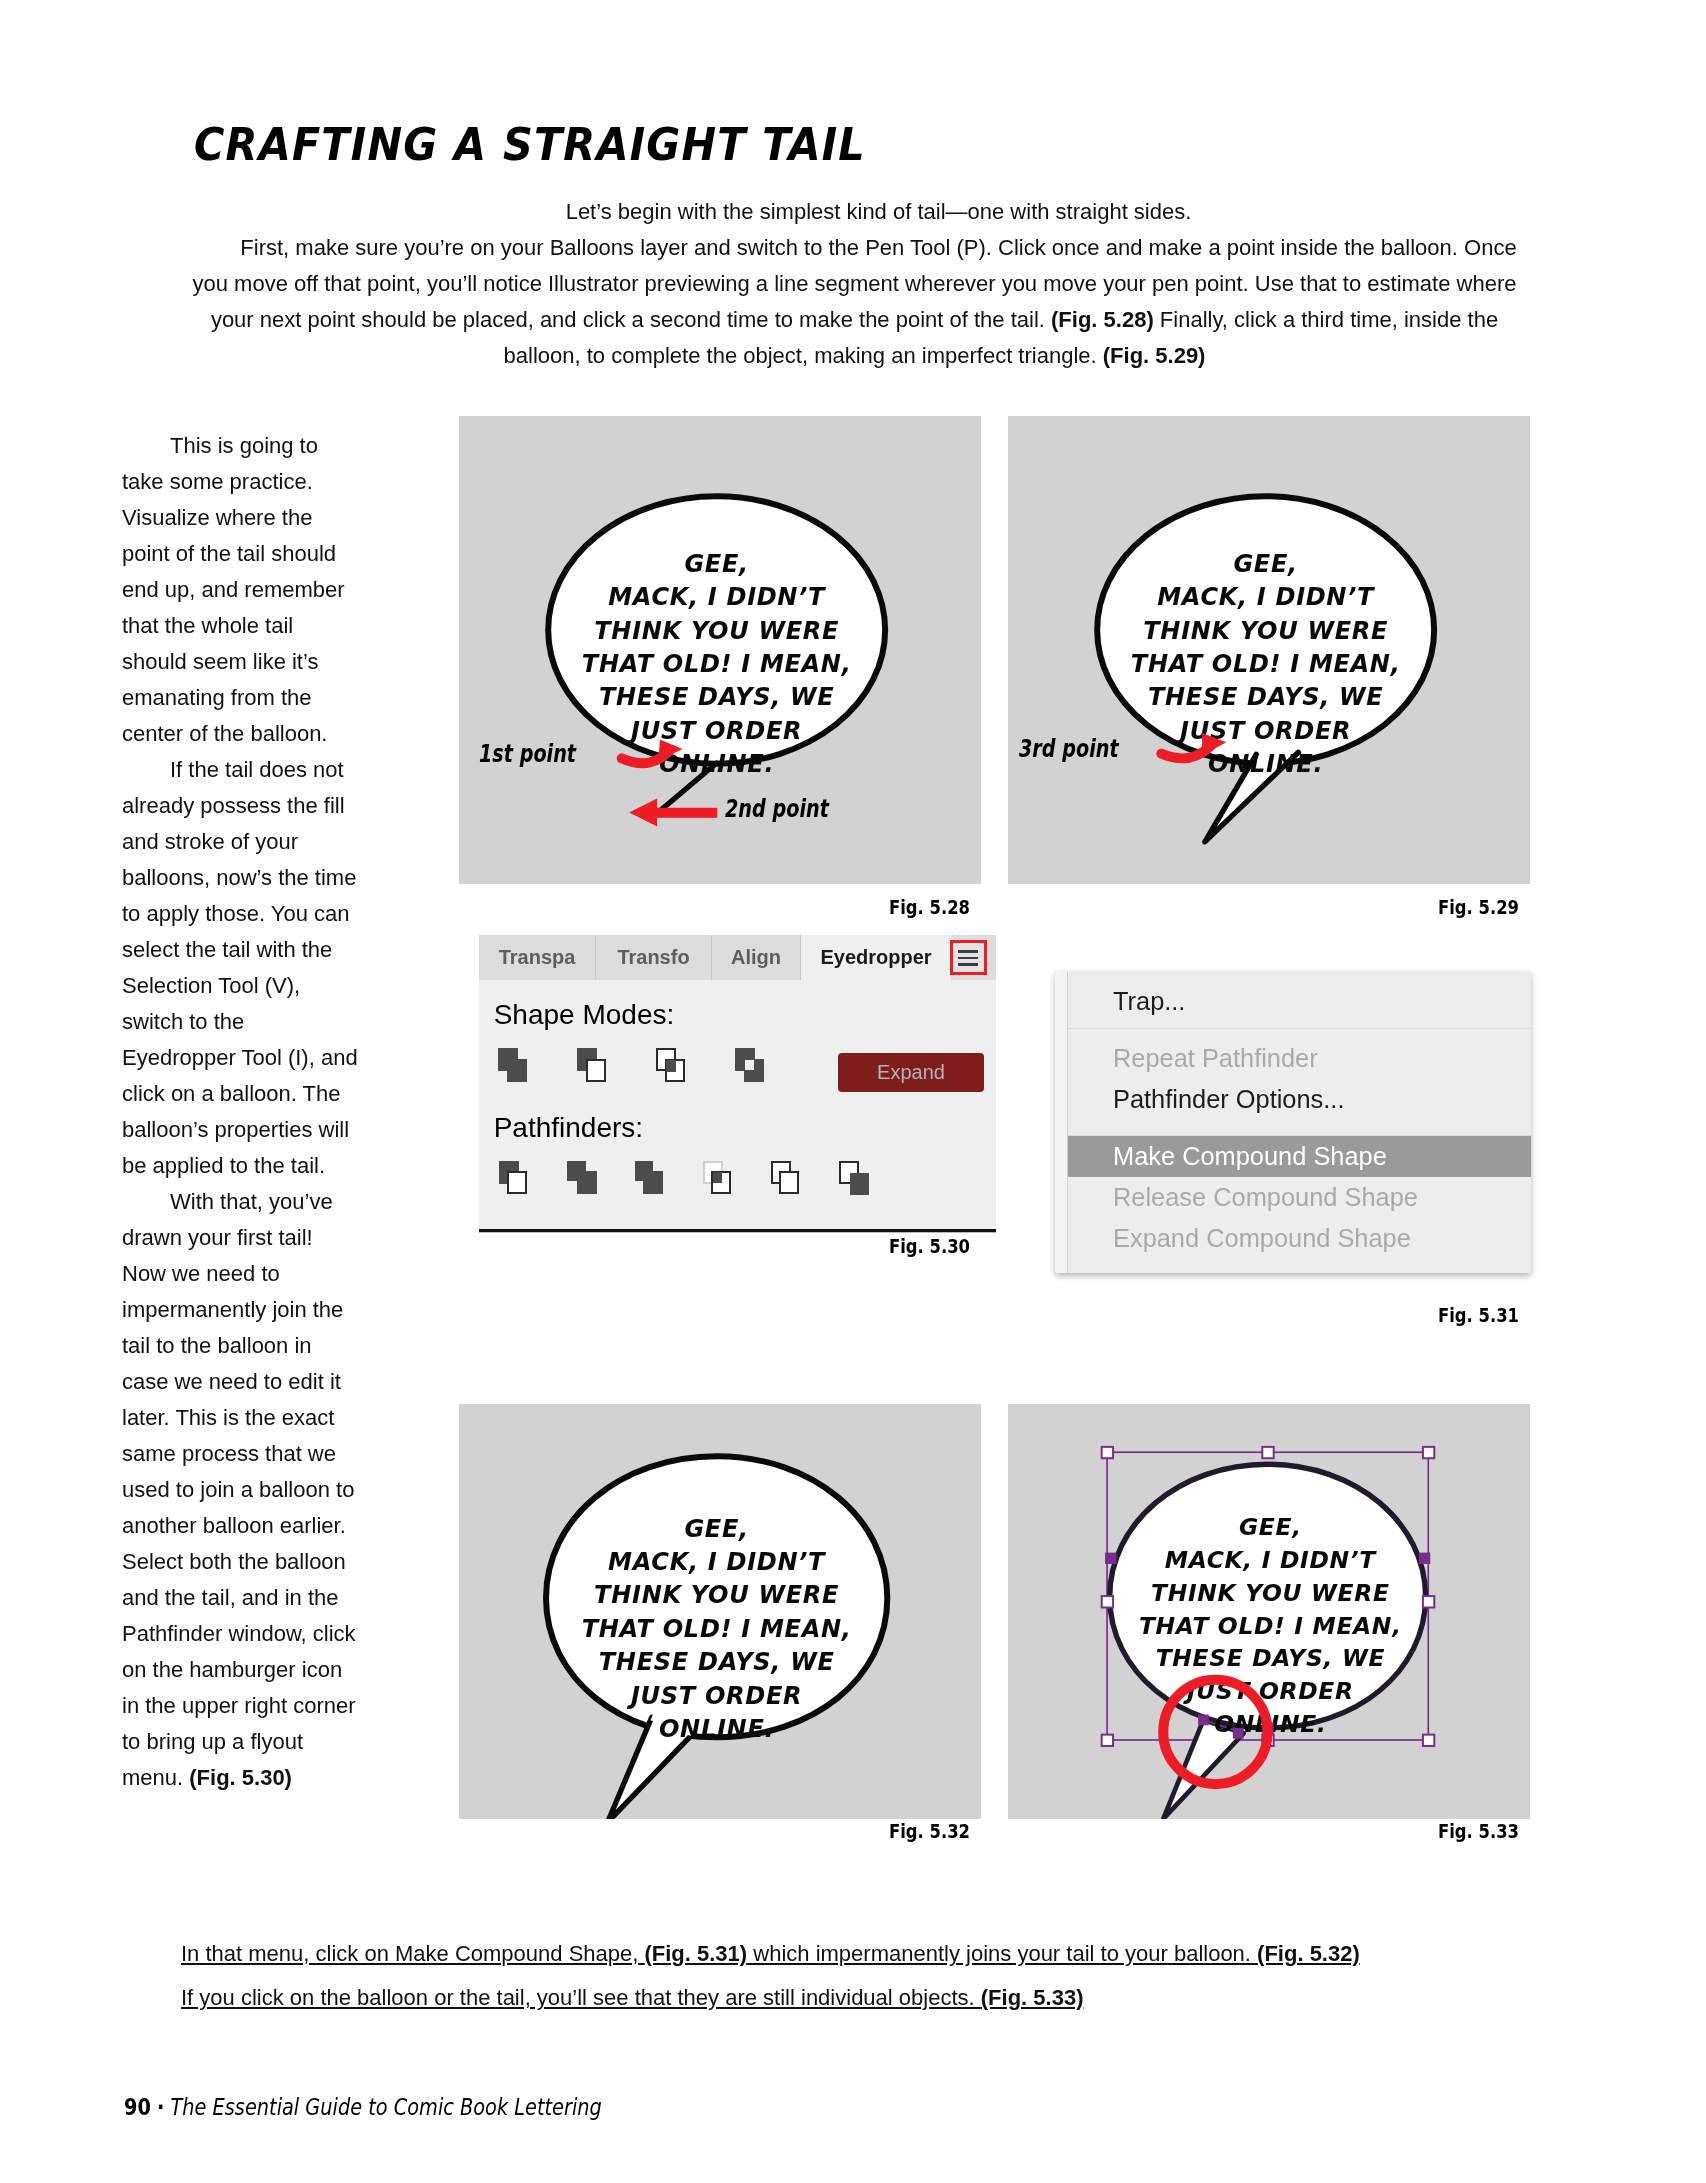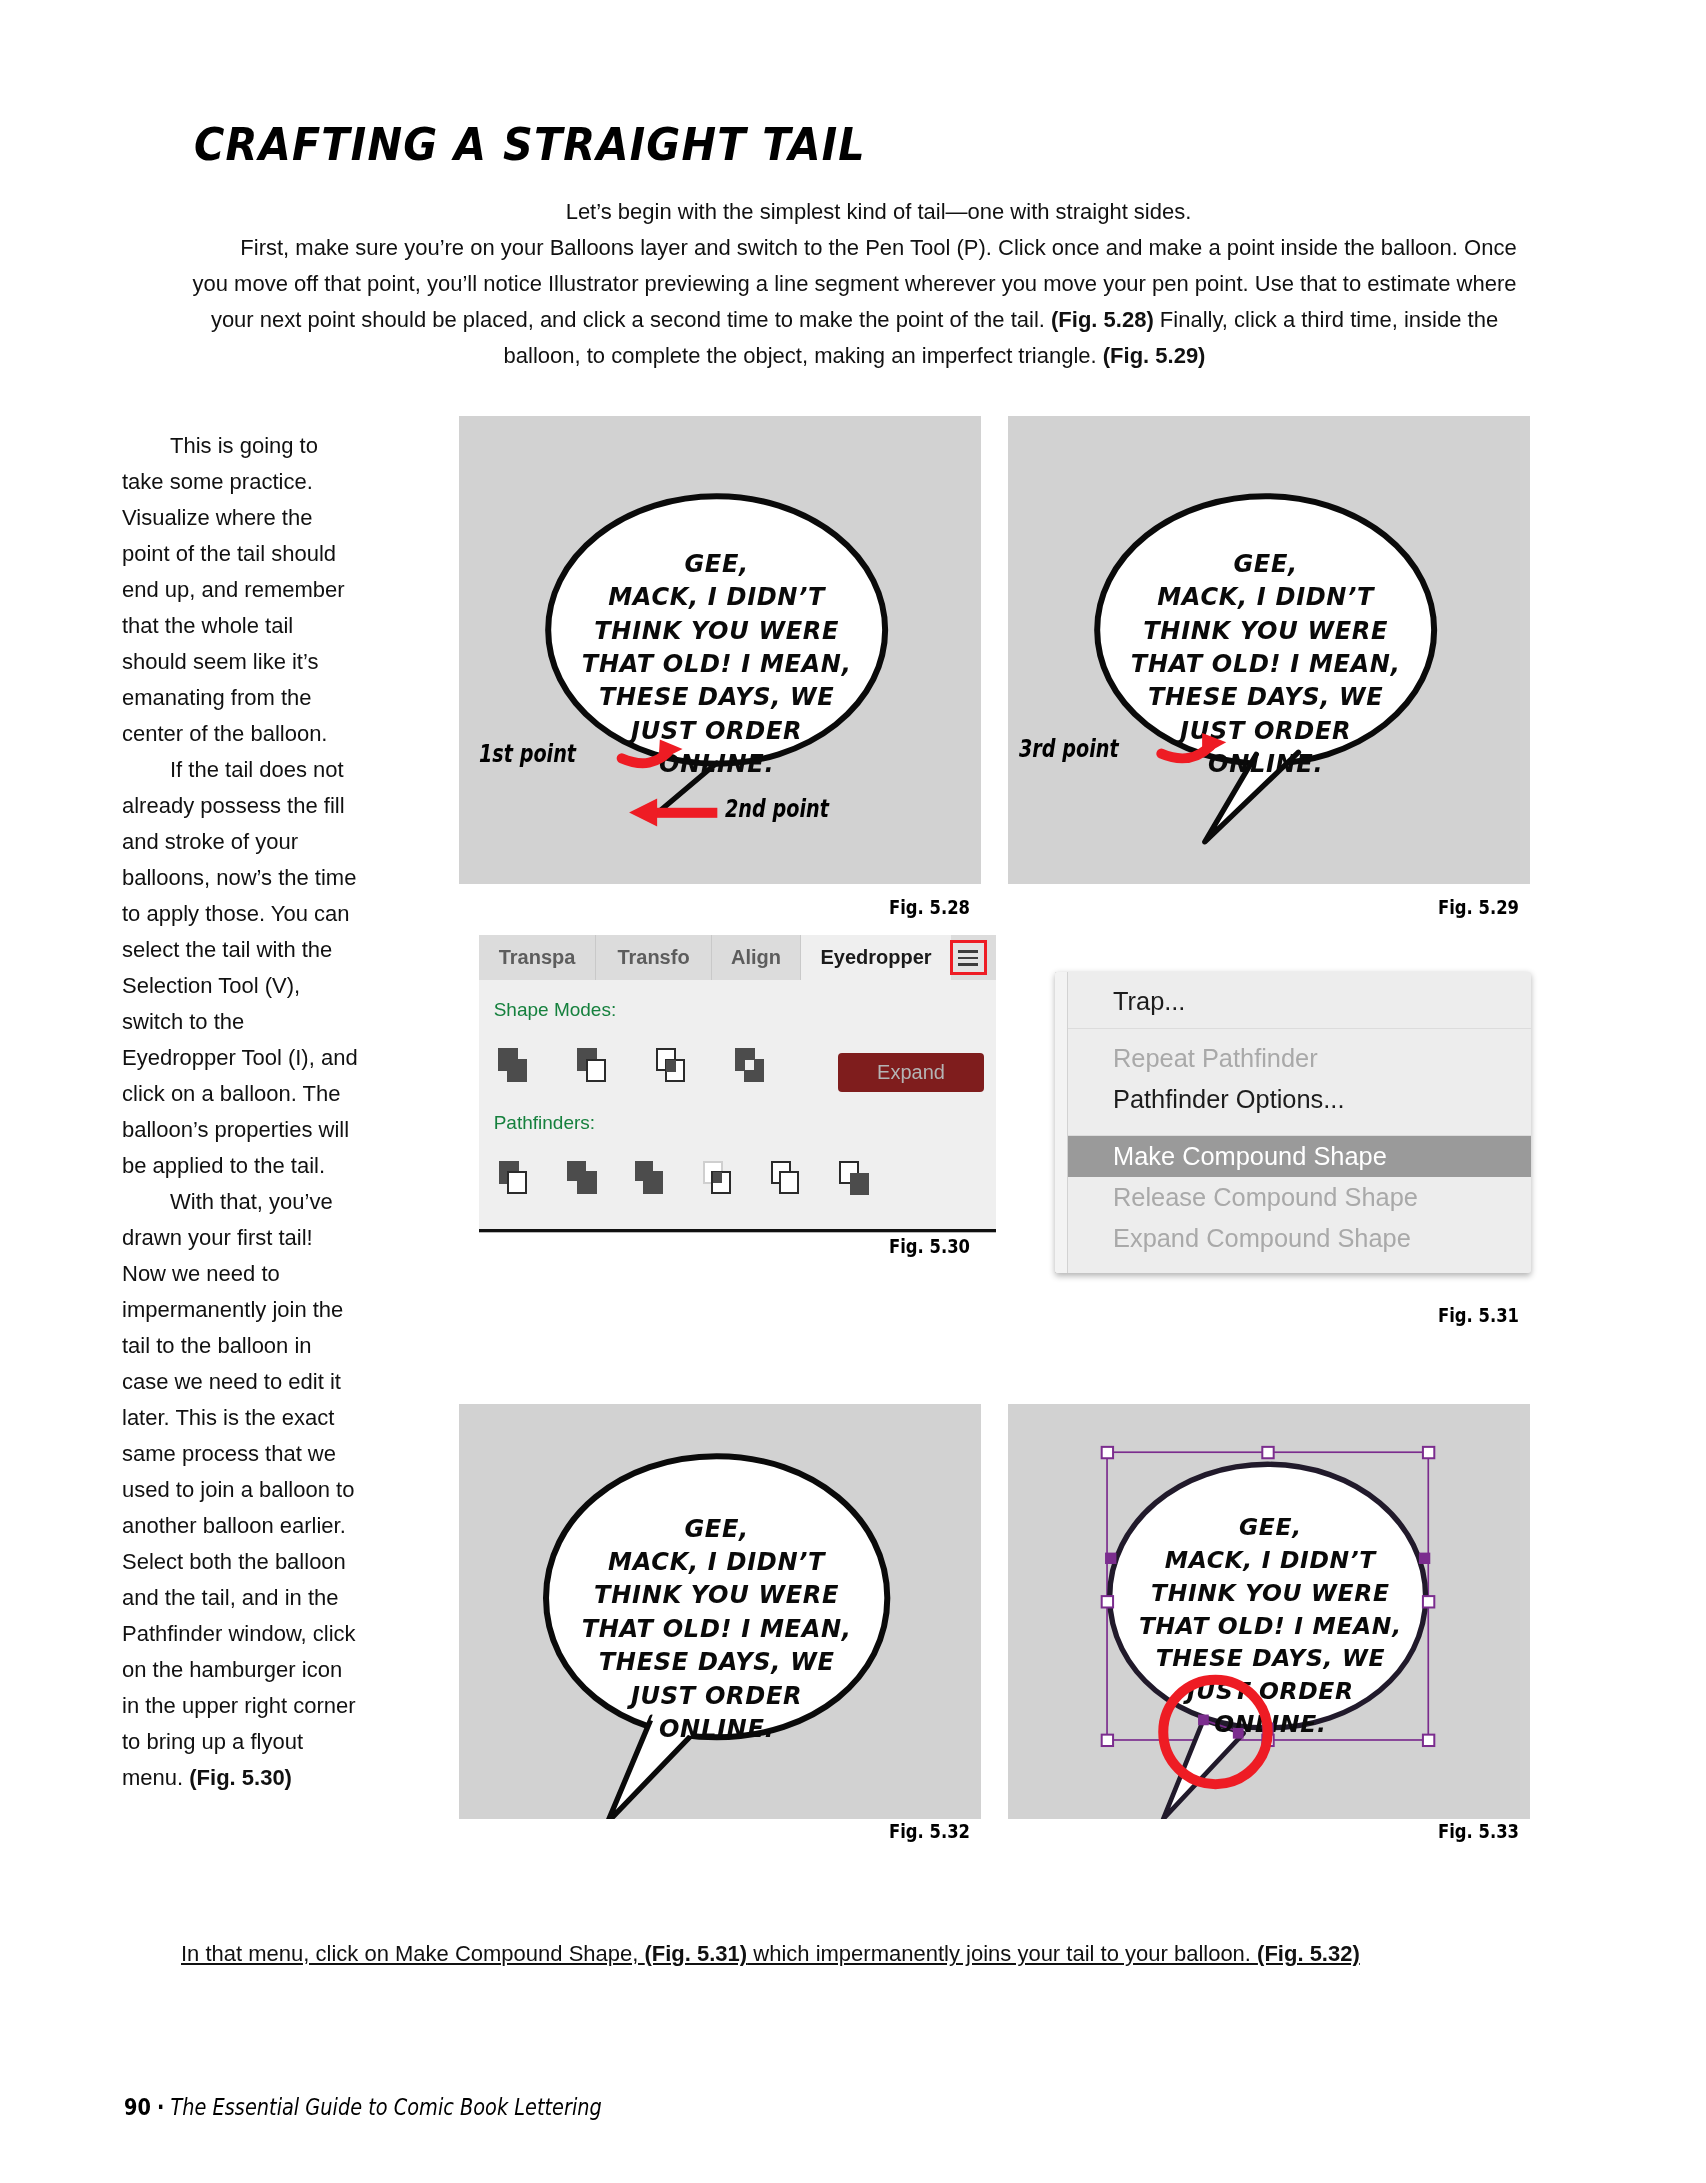--- a/index.html
+++ b/index.html
@@ -94,21 +94,21 @@
   .pf-burger{
     position:absolute;right:9.4px;top:5.4px;width:37px;height:35px;
     border:3.3px solid #ee1c24;background:#e3e3e3;
     display:flex;flex-direction:column;justify-content:center;
     align-items:center;gap:4px;box-sizing:border-box;
   }
   .pf-burger i{display:block;width:20px;height:2.7px;background:#3c3c3c;}
   .pf-label{
     position:absolute;left:14.7px;
     font-family:"Liberation Sans", sans-serif;
-    font-size:19px;color:#15803d;
+    font-size:28px;color:#000000;
   }
   .pf-row{position:absolute;display:flex;align-items:center;}
   .pf-ico{width:36px;height:36px;position:relative;}
   .pf-ico .sq{position:absolute;box-sizing:border-box;}
   .pf-expand{
     position:absolute;right:12px;top:118px;width:146px;height:39px;
     background:#7f1d1d;border-radius:4px;
     display:flex;align-items:center;justify-content:center;
     font-family:"Liberation Sans", sans-serif;
     font-size:20px;color:#b4b4b4;
@@ -377,20 +377,21 @@
         <rect x="336" y="484" width="16" height="16"></rect>
       </g>
 
       <ellipse cx="310" cy="490" rx="78" ry="78" fill="none" stroke="#ee1c24" stroke-width="15"></ellipse>
     </svg>
   </div>
   <div class="figcap" style="left:1285px;top:1819px;width:234px;">Fig. 5.33</div>
 
   <div id="tailtext" class="body-text">
     <p><span class="indent"></span><span>In that menu, click on Make Compound Shape, </span><b>(Fig. 5.31)</b><span> which impermanently joins your tail to your balloon. </span><b>(Fig. 5.32)</b></p>
+    <p><span class="indent"></span><span>If you click on the balloon or the tail, you’ll see that they are still individual objects. </span><b>(Fig. 5.33)</b></p>
   </div>
 
   <div id="footer">
     <span class="pg">90</span>
     <span class="dot">·</span>
     <span class="ttl">The Essential Guide to Comic Book Lettering</span>
   </div>
 
 </div>
 

